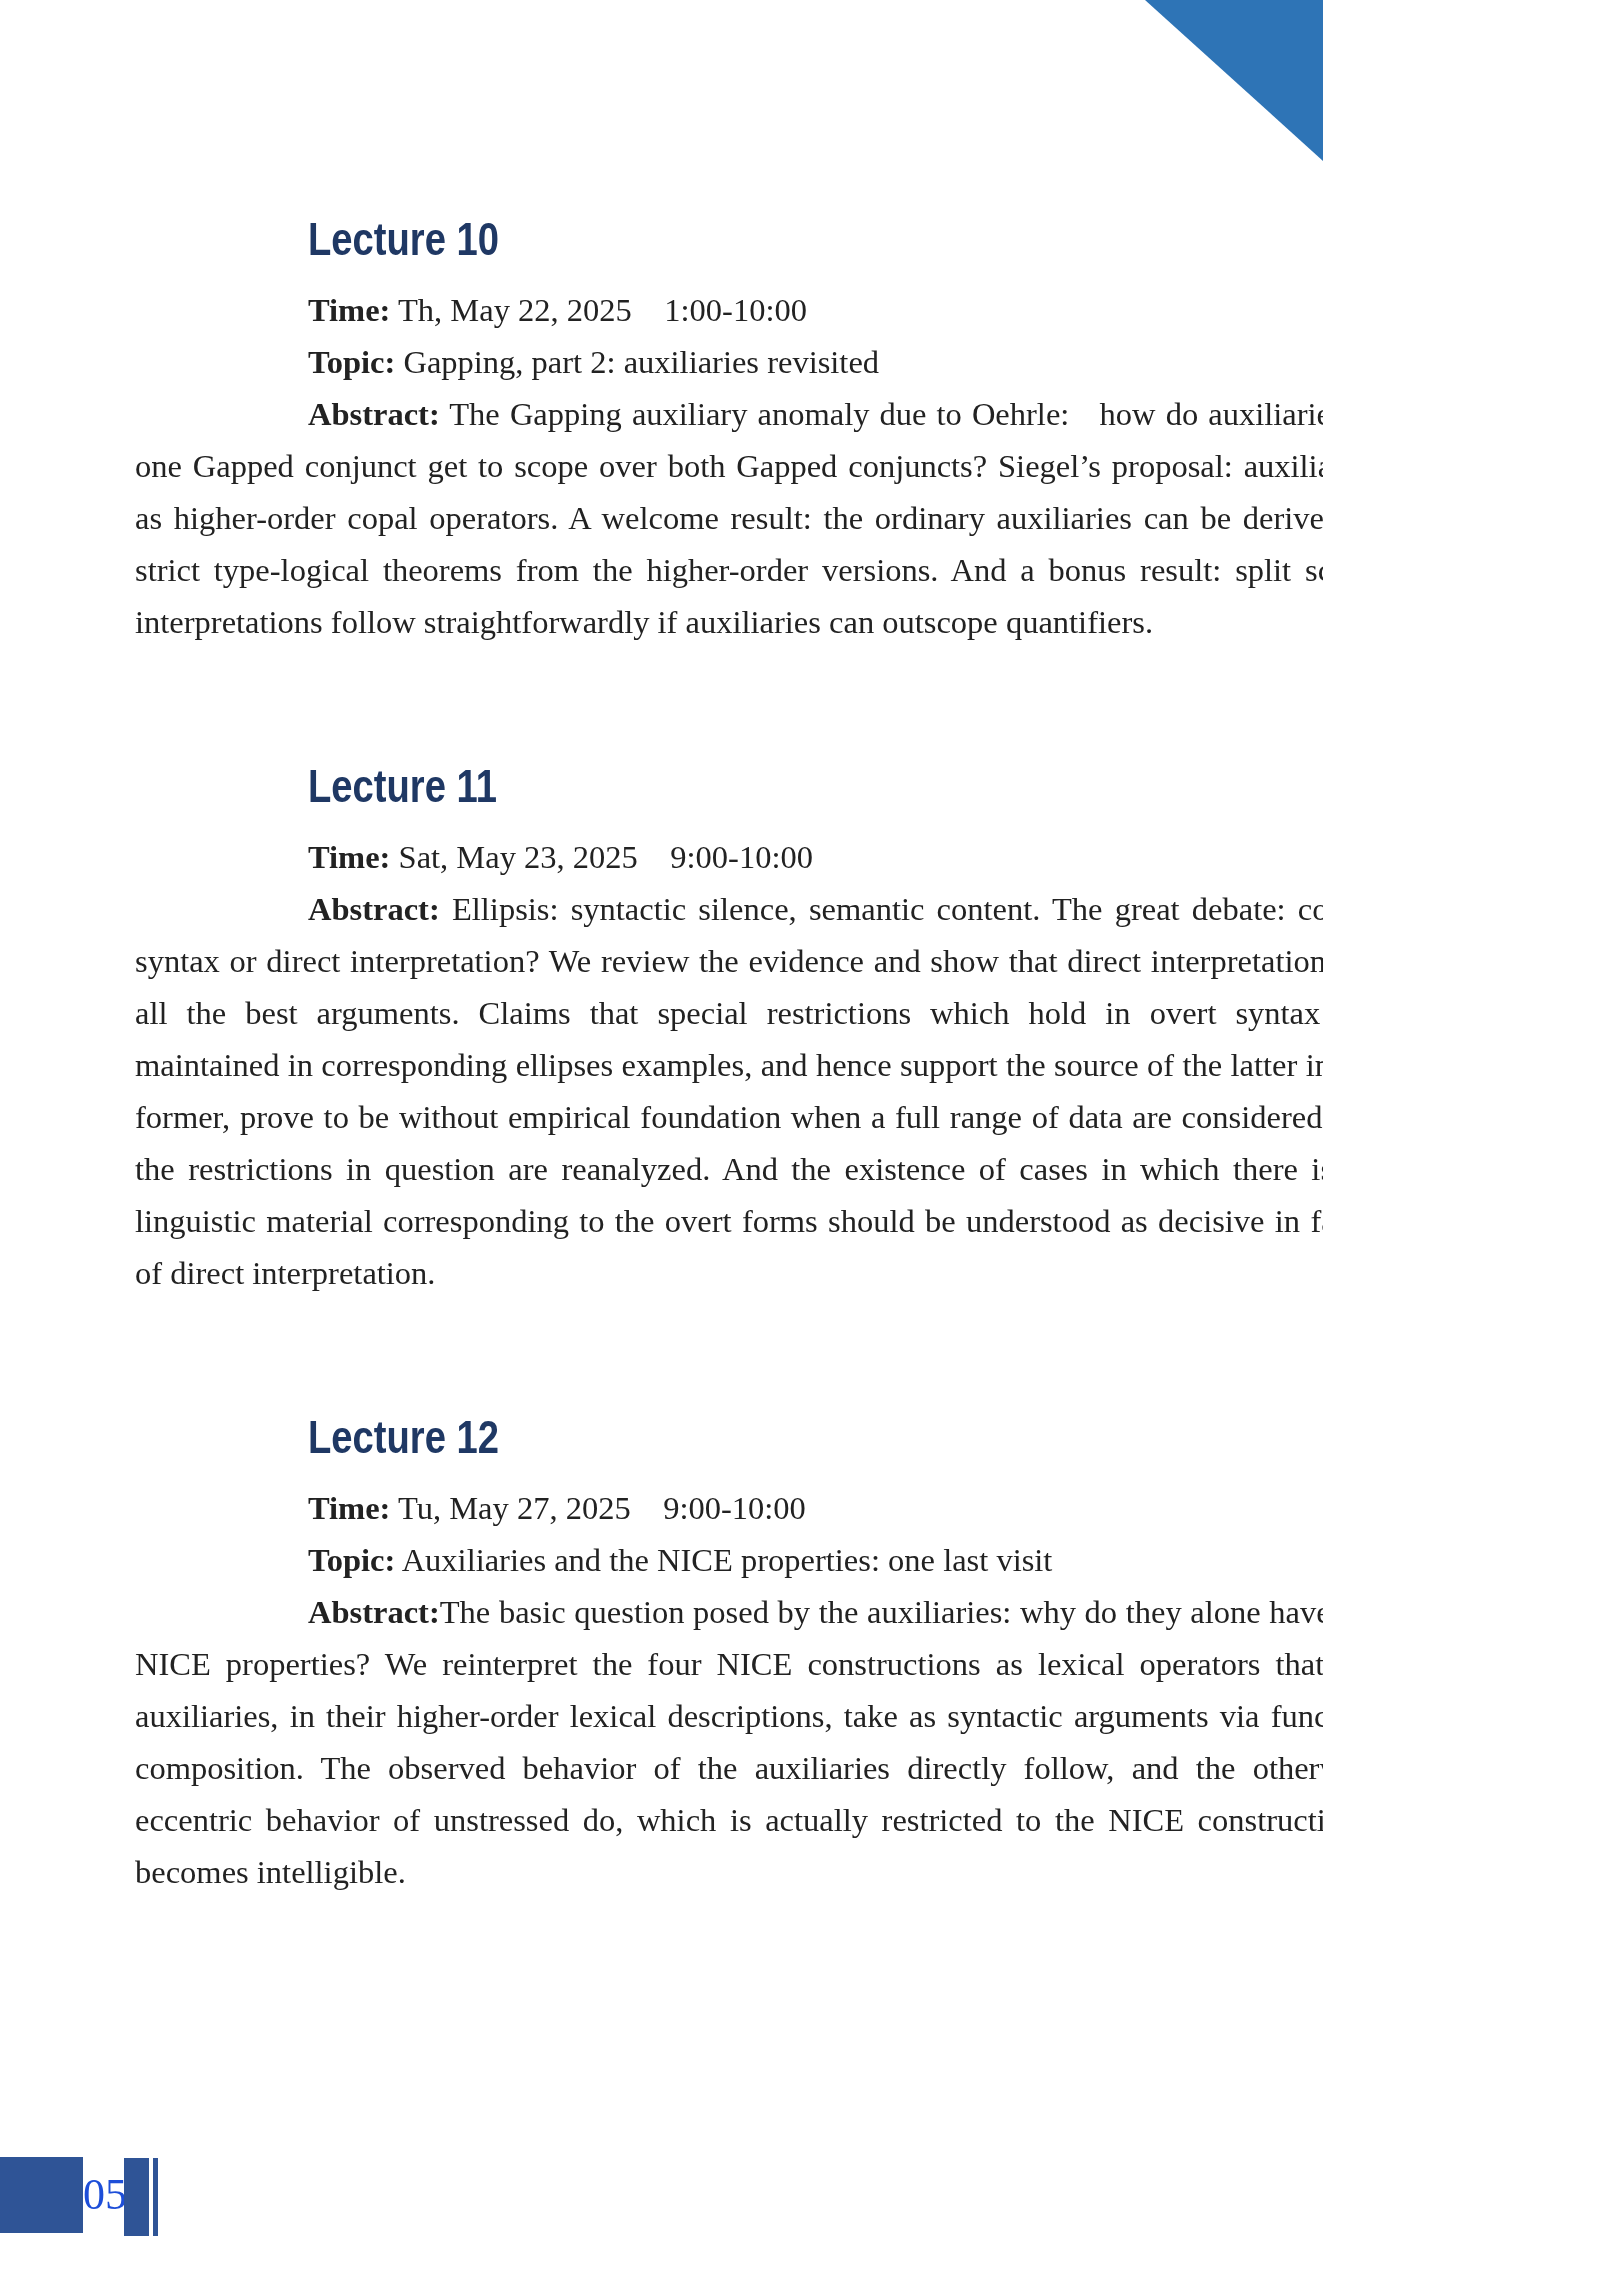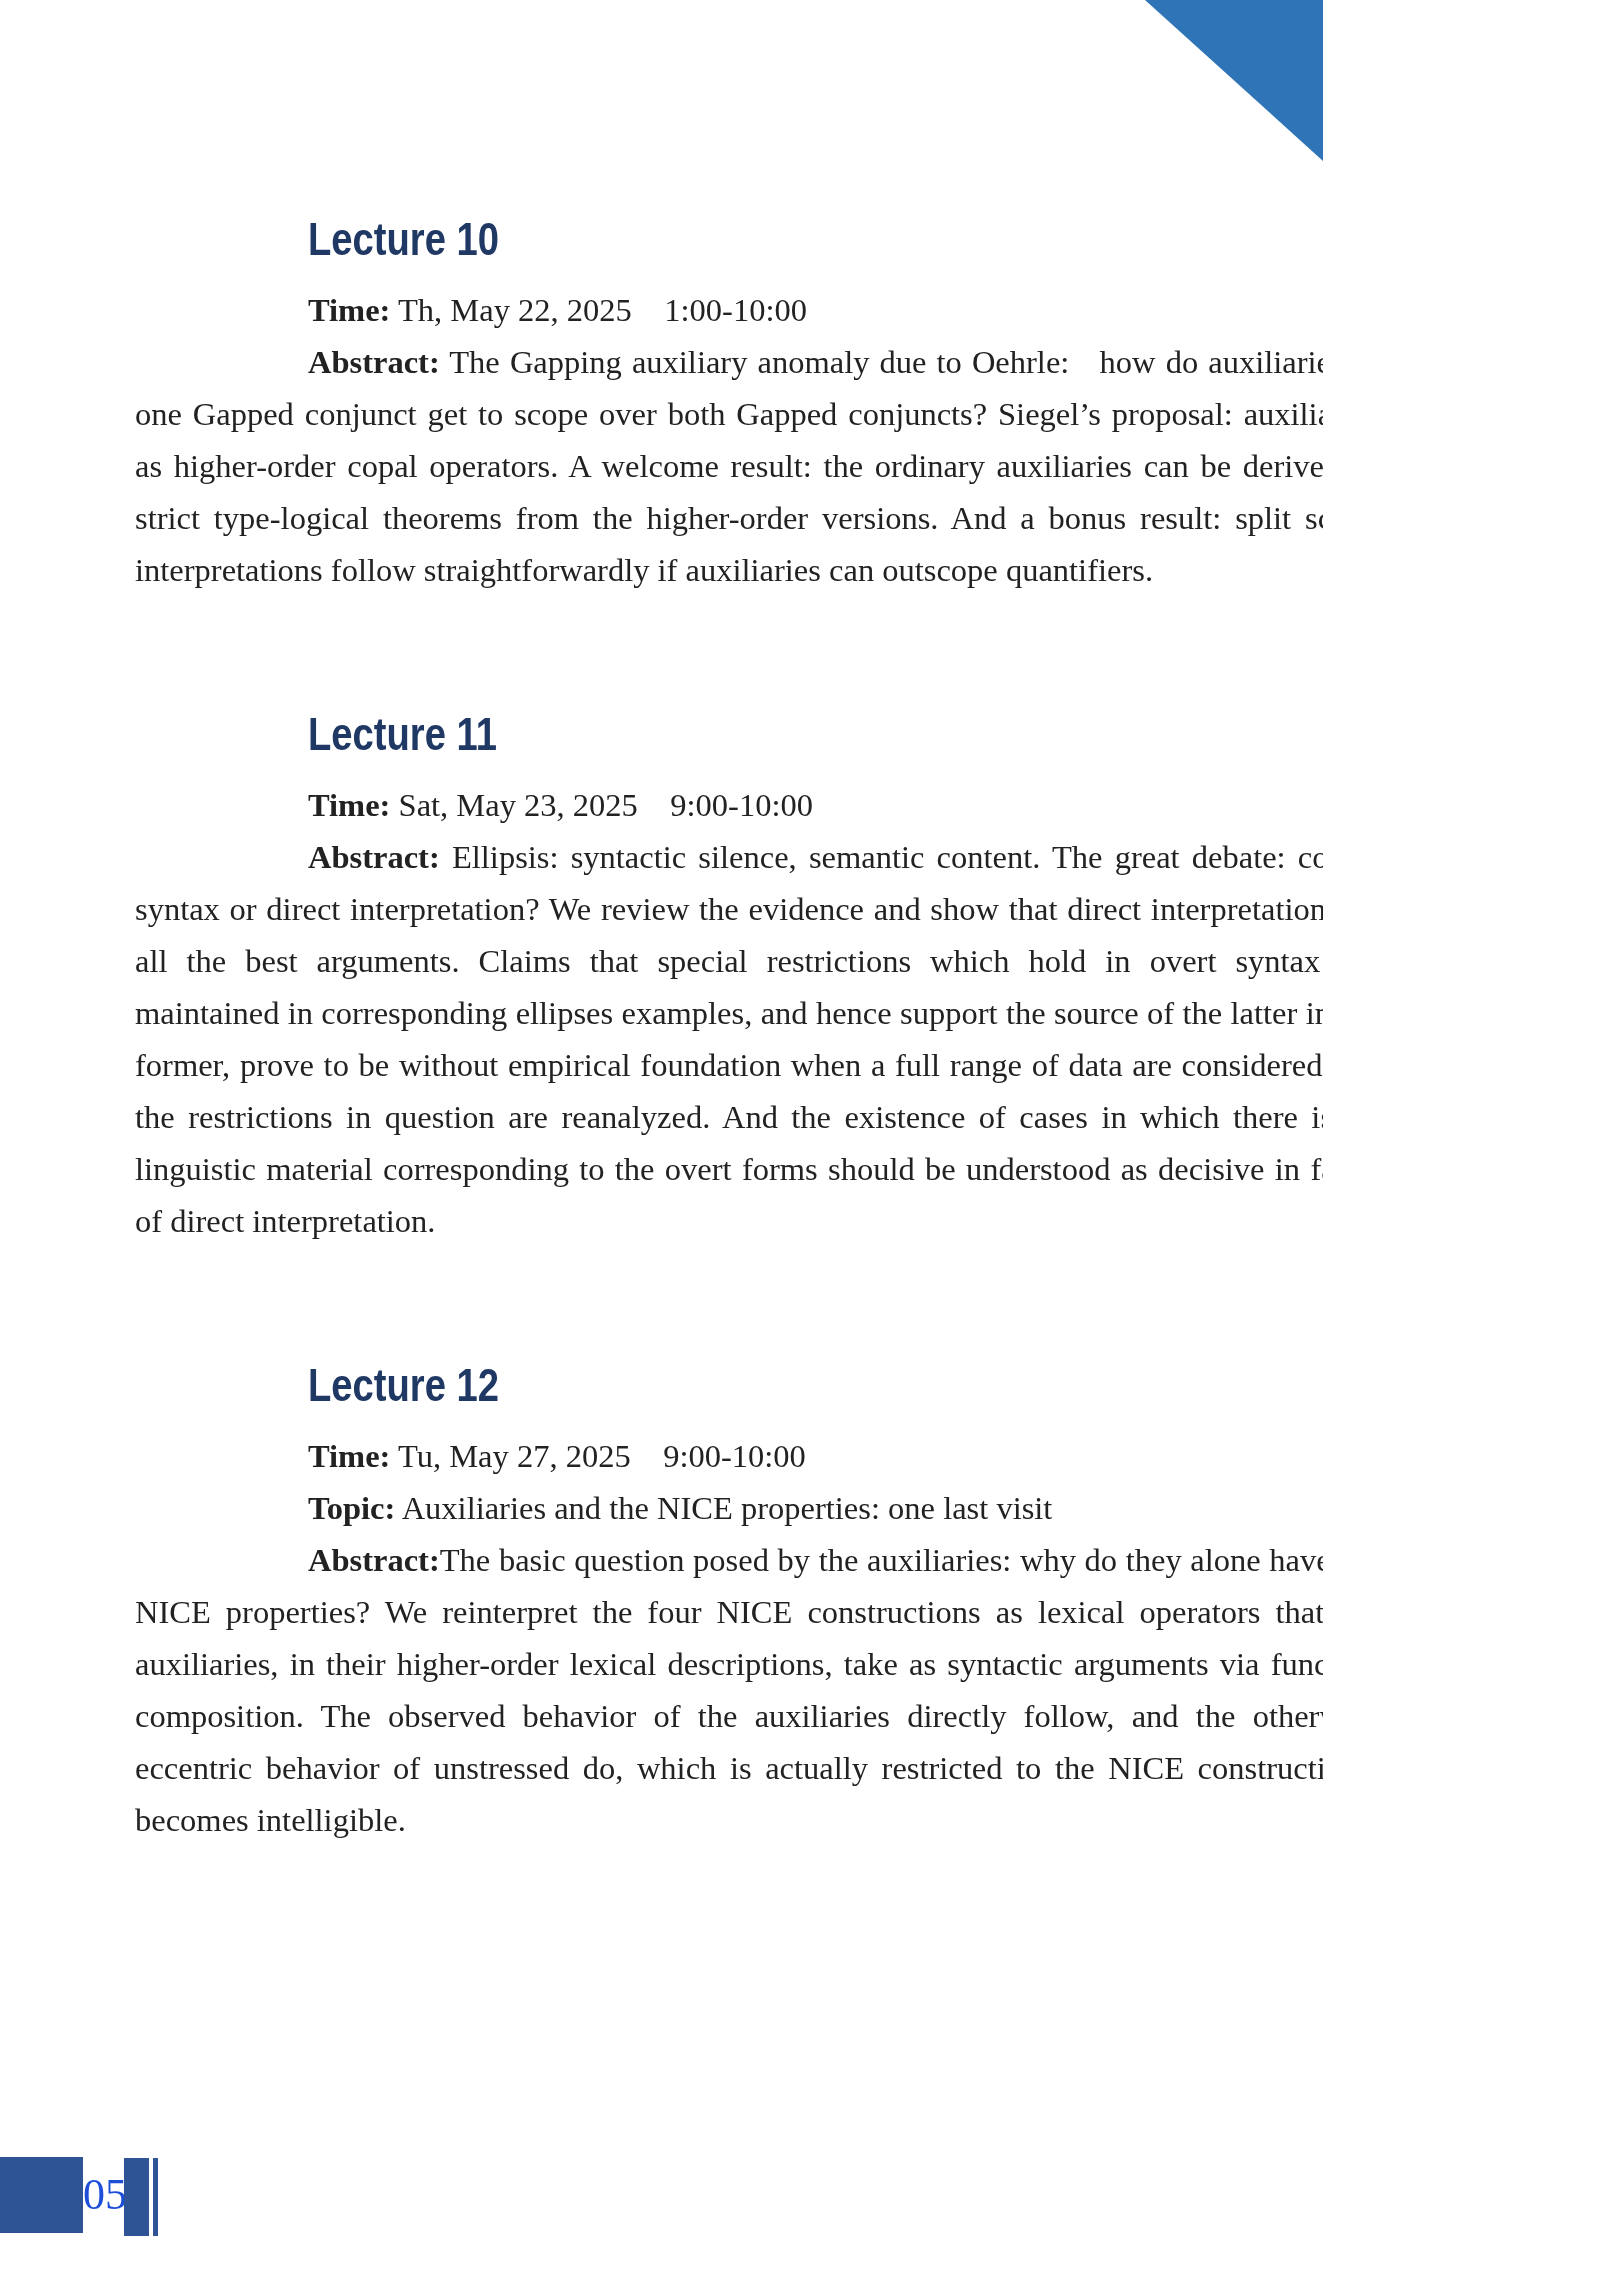--- a/index.html
+++ b/index.html
@@ -94,20 +94,21 @@
 
 <div class="page">
 
   <div class="corner-triangle"></div>
 
   <main class="content">
 
     <section class="lecture">
       <h2 class="lecture-title">Lecture 10</h2>
       <p class="meta"><span class="label">Time:</span><span class="value"> Th, May 22, 2025    1:00-10:00</span></p>
+      <p class="meta"><span class="label">Topic:</span><span class="value"> Gapping, part 2: auxiliaries revisited</span></p>
       <p class="abstract"><span class="label">Abstract:</span><span> The Gapping auxiliary anomaly due to Oehrle:&nbsp;&nbsp; how do auxiliaries in one Gapped conjunct get to scope over both Gapped conjuncts? Siegel’s proposal: auxiliaries as higher-order copal operators. A welcome result: the ordinary auxiliaries can be derived as strict type-logical theorems from the higher-order versions. And a bonus result: split scope interpretations follow straightforwardly if auxiliaries can outscope quantifiers.</span></p>
     </section>
 
     <section class="lecture">
       <h2 class="lecture-title">Lecture 11</h2>
       <p class="meta"><span class="label">Time:</span><span class="value"> Sat, May 23, 2025    9:00-10:00</span></p>
       <p class="abstract"><span class="label">Abstract:</span><span> Ellipsis: syntactic silence, semantic content. The great debate: covert syntax or direct interpretation? We review the evidence and show that direct interpretation has all the best arguments. Claims that special restrictions which hold in overt syntax are maintained in corresponding ellipses examples, and hence support the source of the latter in the former, prove to be without empirical foundation when a full range of data are considered and the restrictions in question are reanalyzed. And the existence of cases in which there is no linguistic material corresponding to the overt forms should be understood as decisive in favor of direct interpretation.</span></p>
     </section>
 
     <section class="lecture">

